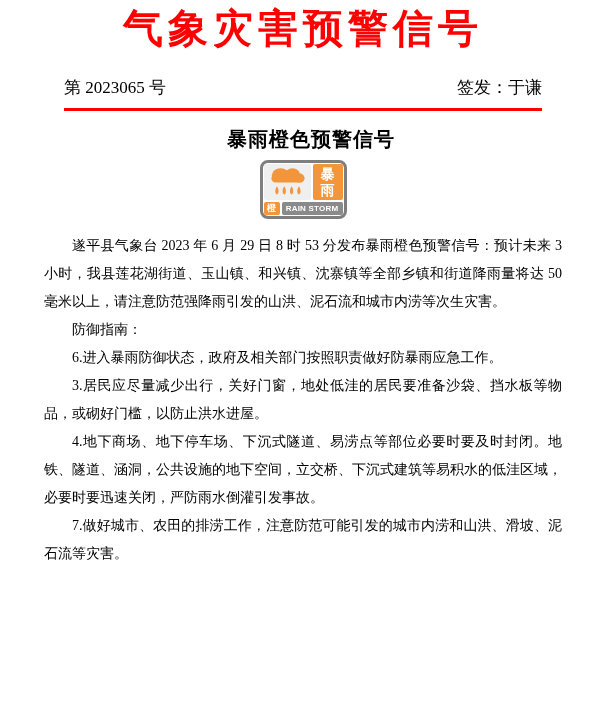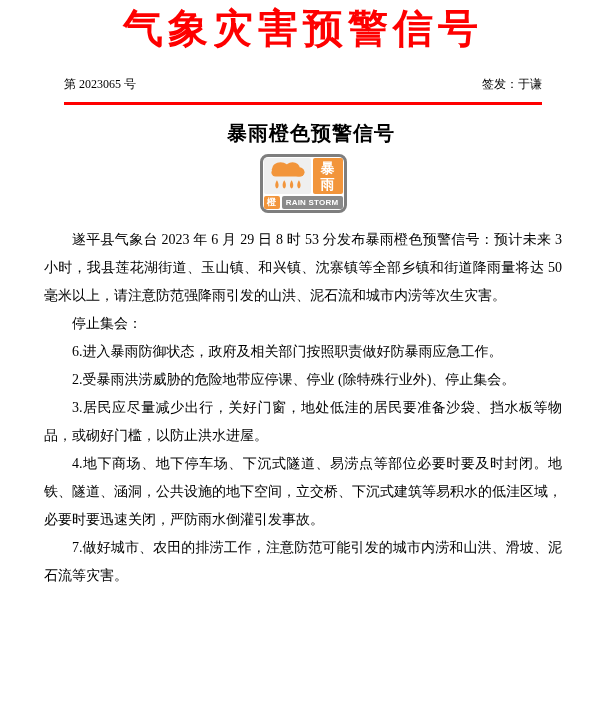--- a/index.html
+++ b/index.html
@@ -21,21 +21,21 @@
     font-size: 40px;
     font-weight: bold;
     letter-spacing: 5px;
     line-height: 1.15;
   }
   .hdr {
     display: flex;
     justify-content: space-between;
     align-items: baseline;
     margin: 24px 64px 0 64px;
-    font-size: 12px;
+    font-size: 17px;
   }
   .rule {
     height: 3px;
     background: var(--rule-red, #ff0000);
     margin: 9px 64px 0 64px;
   }
   .subtitle {
     margin: 15px 0 0 16px;
     text-align: center;
     font-size: 20px;
@@ -135,21 +135,20 @@
       </div>
       <div class="icon-row r2">
         <div class="cell level-cell">橙</div>
         <div class="cell caption-cell">RAIN STORM</div>
       </div>
     </div>
   </div>
 
   <div class="body-text">
     <p>遂平县气象台 2023 年 6 月 29 日 8 时 53 分发布暴雨橙色预警信号：预计未来 3 小时，我县莲花湖街道、玉山镇、和兴镇、沈寨镇等全部乡镇和街道降雨量将达 50 毫米以上，请注意防范强降雨引发的山洪、泥石流和城市内涝等次生灾害。</p>
-    <p>停止集会：</p>
+    <p>防御指南：</p>
     <p>6.进入暴雨防御状态，政府及相关部门按照职责做好防暴雨应急工作。</p>
-    <p>2.受暴雨洪涝威胁的危险地带应停课、停业 (除特殊行业外)、停止集会。</p>
     <p>3.居民应尽量减少出行，关好门窗，地处低洼的居民要准备沙袋、挡水板等物品，或砌好门槛，以防止洪水进屋。</p>
     <p>4.地下商场、地下停车场、下沉式隧道、易涝点等部位必要时要及时封闭。地铁、隧道、涵洞，公共设施的地下空间，立交桥、下沉式建筑等易积水的低洼区域，必要时要迅速关闭，严防雨水倒灌引发事故。</p>
     <p>7.做好城市、农田的排涝工作，注意防范可能引发的城市内涝和山洪、滑坡、泥石流等灾害。</p>
   </div>
 
 </div>
 
 </body></html>

